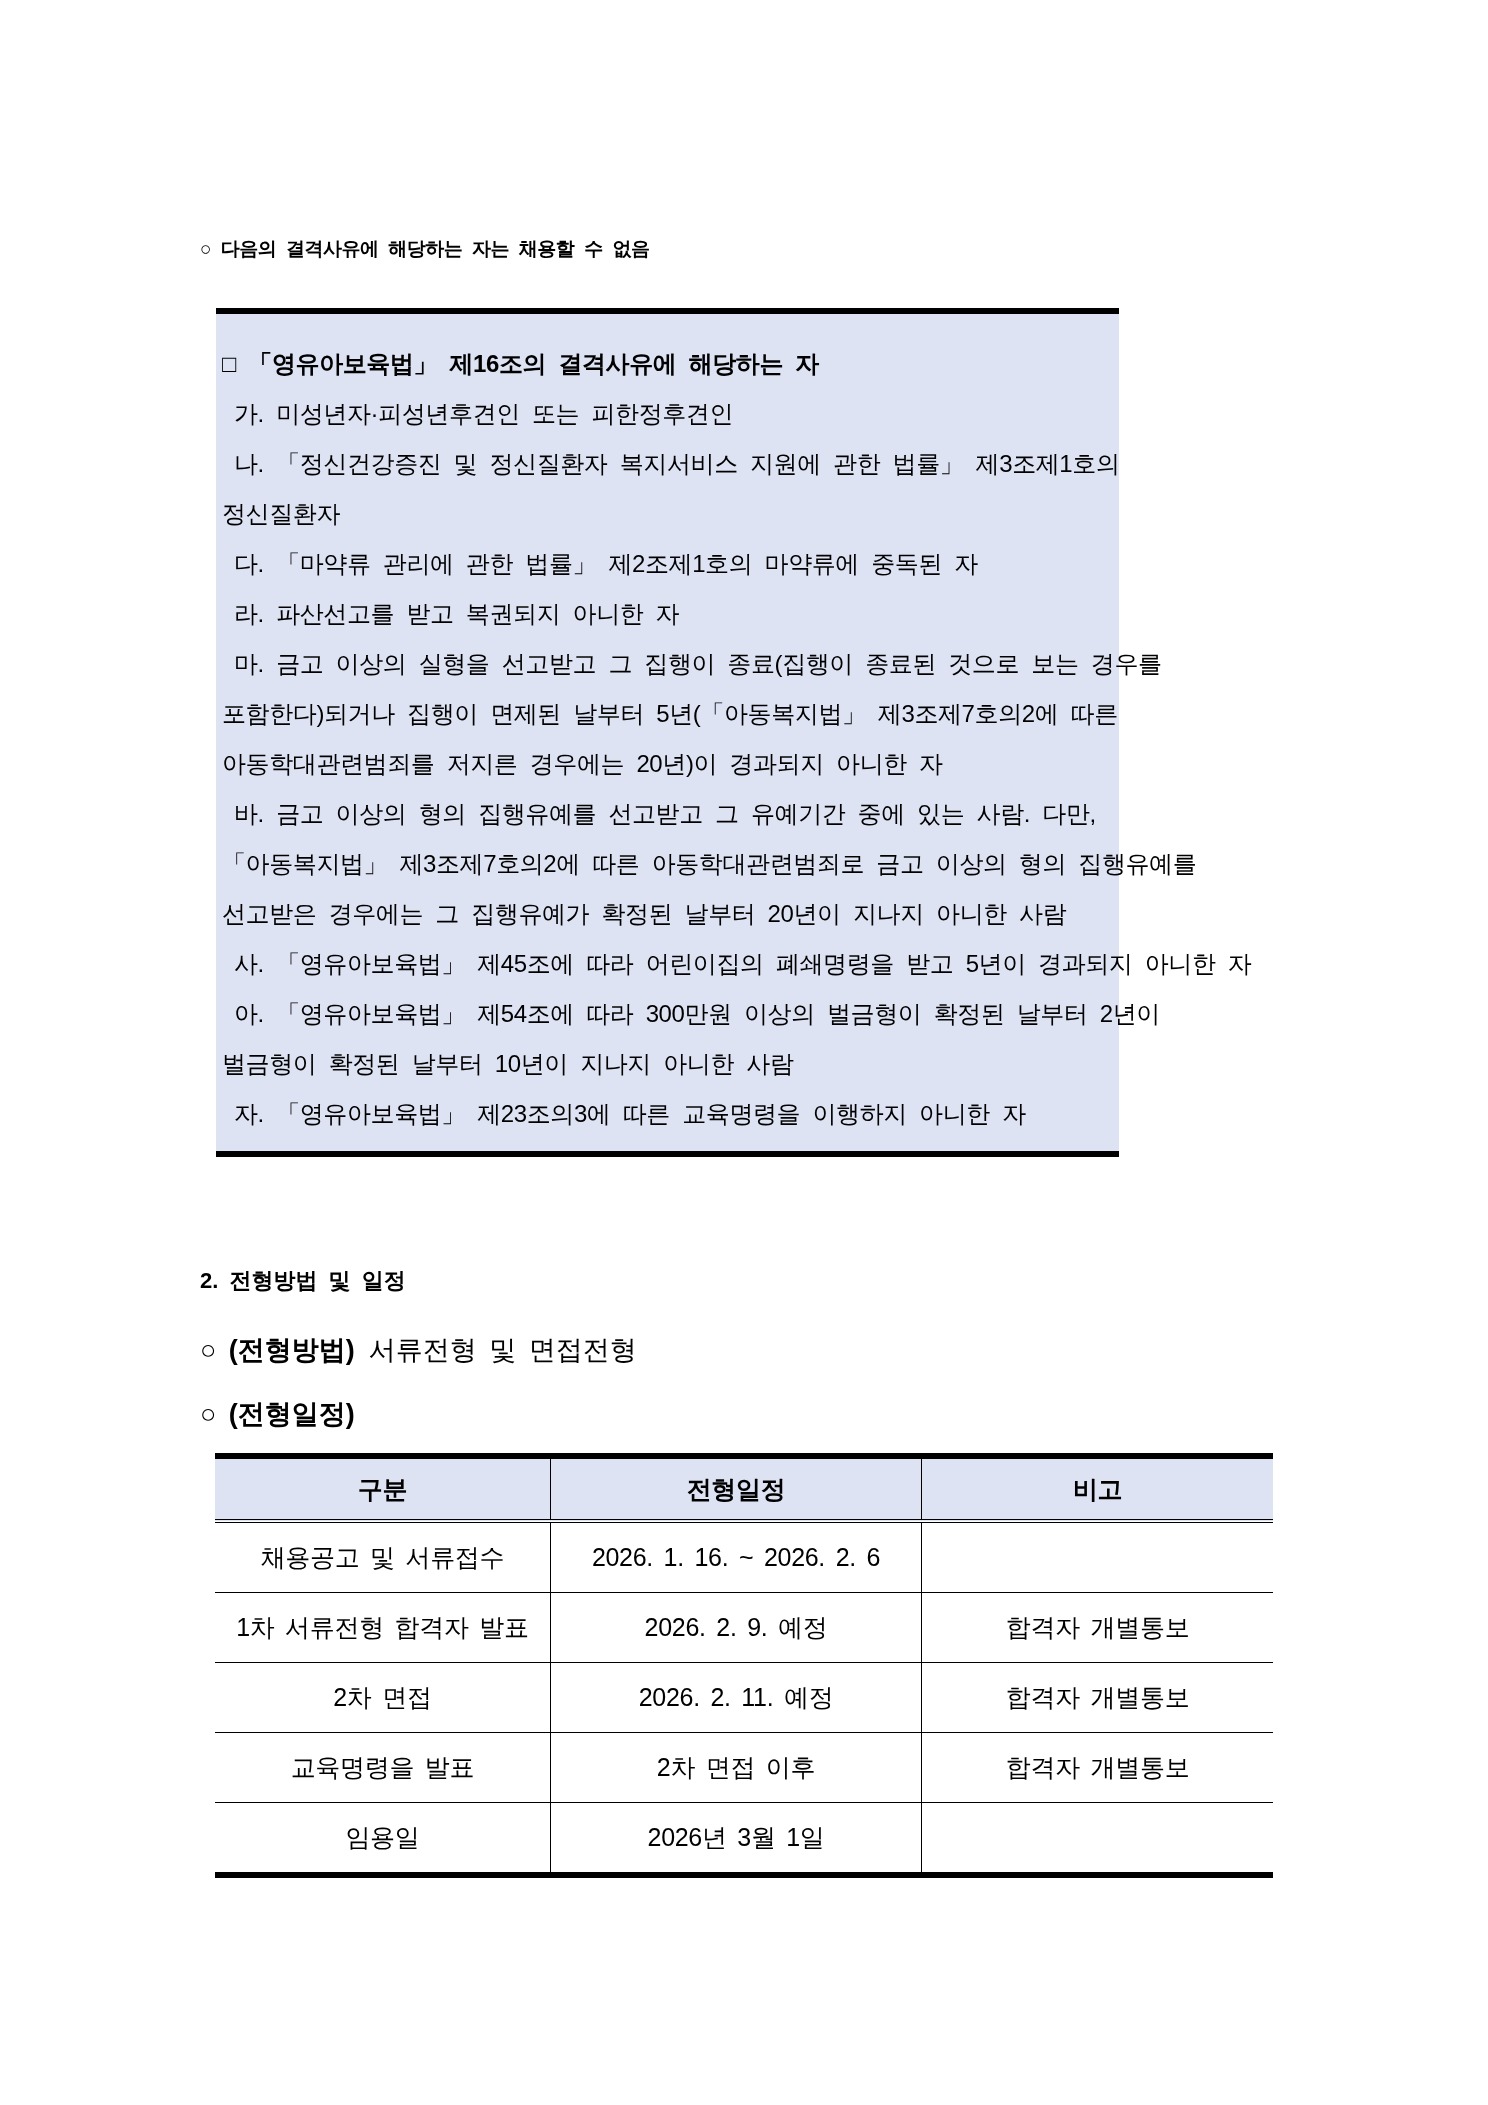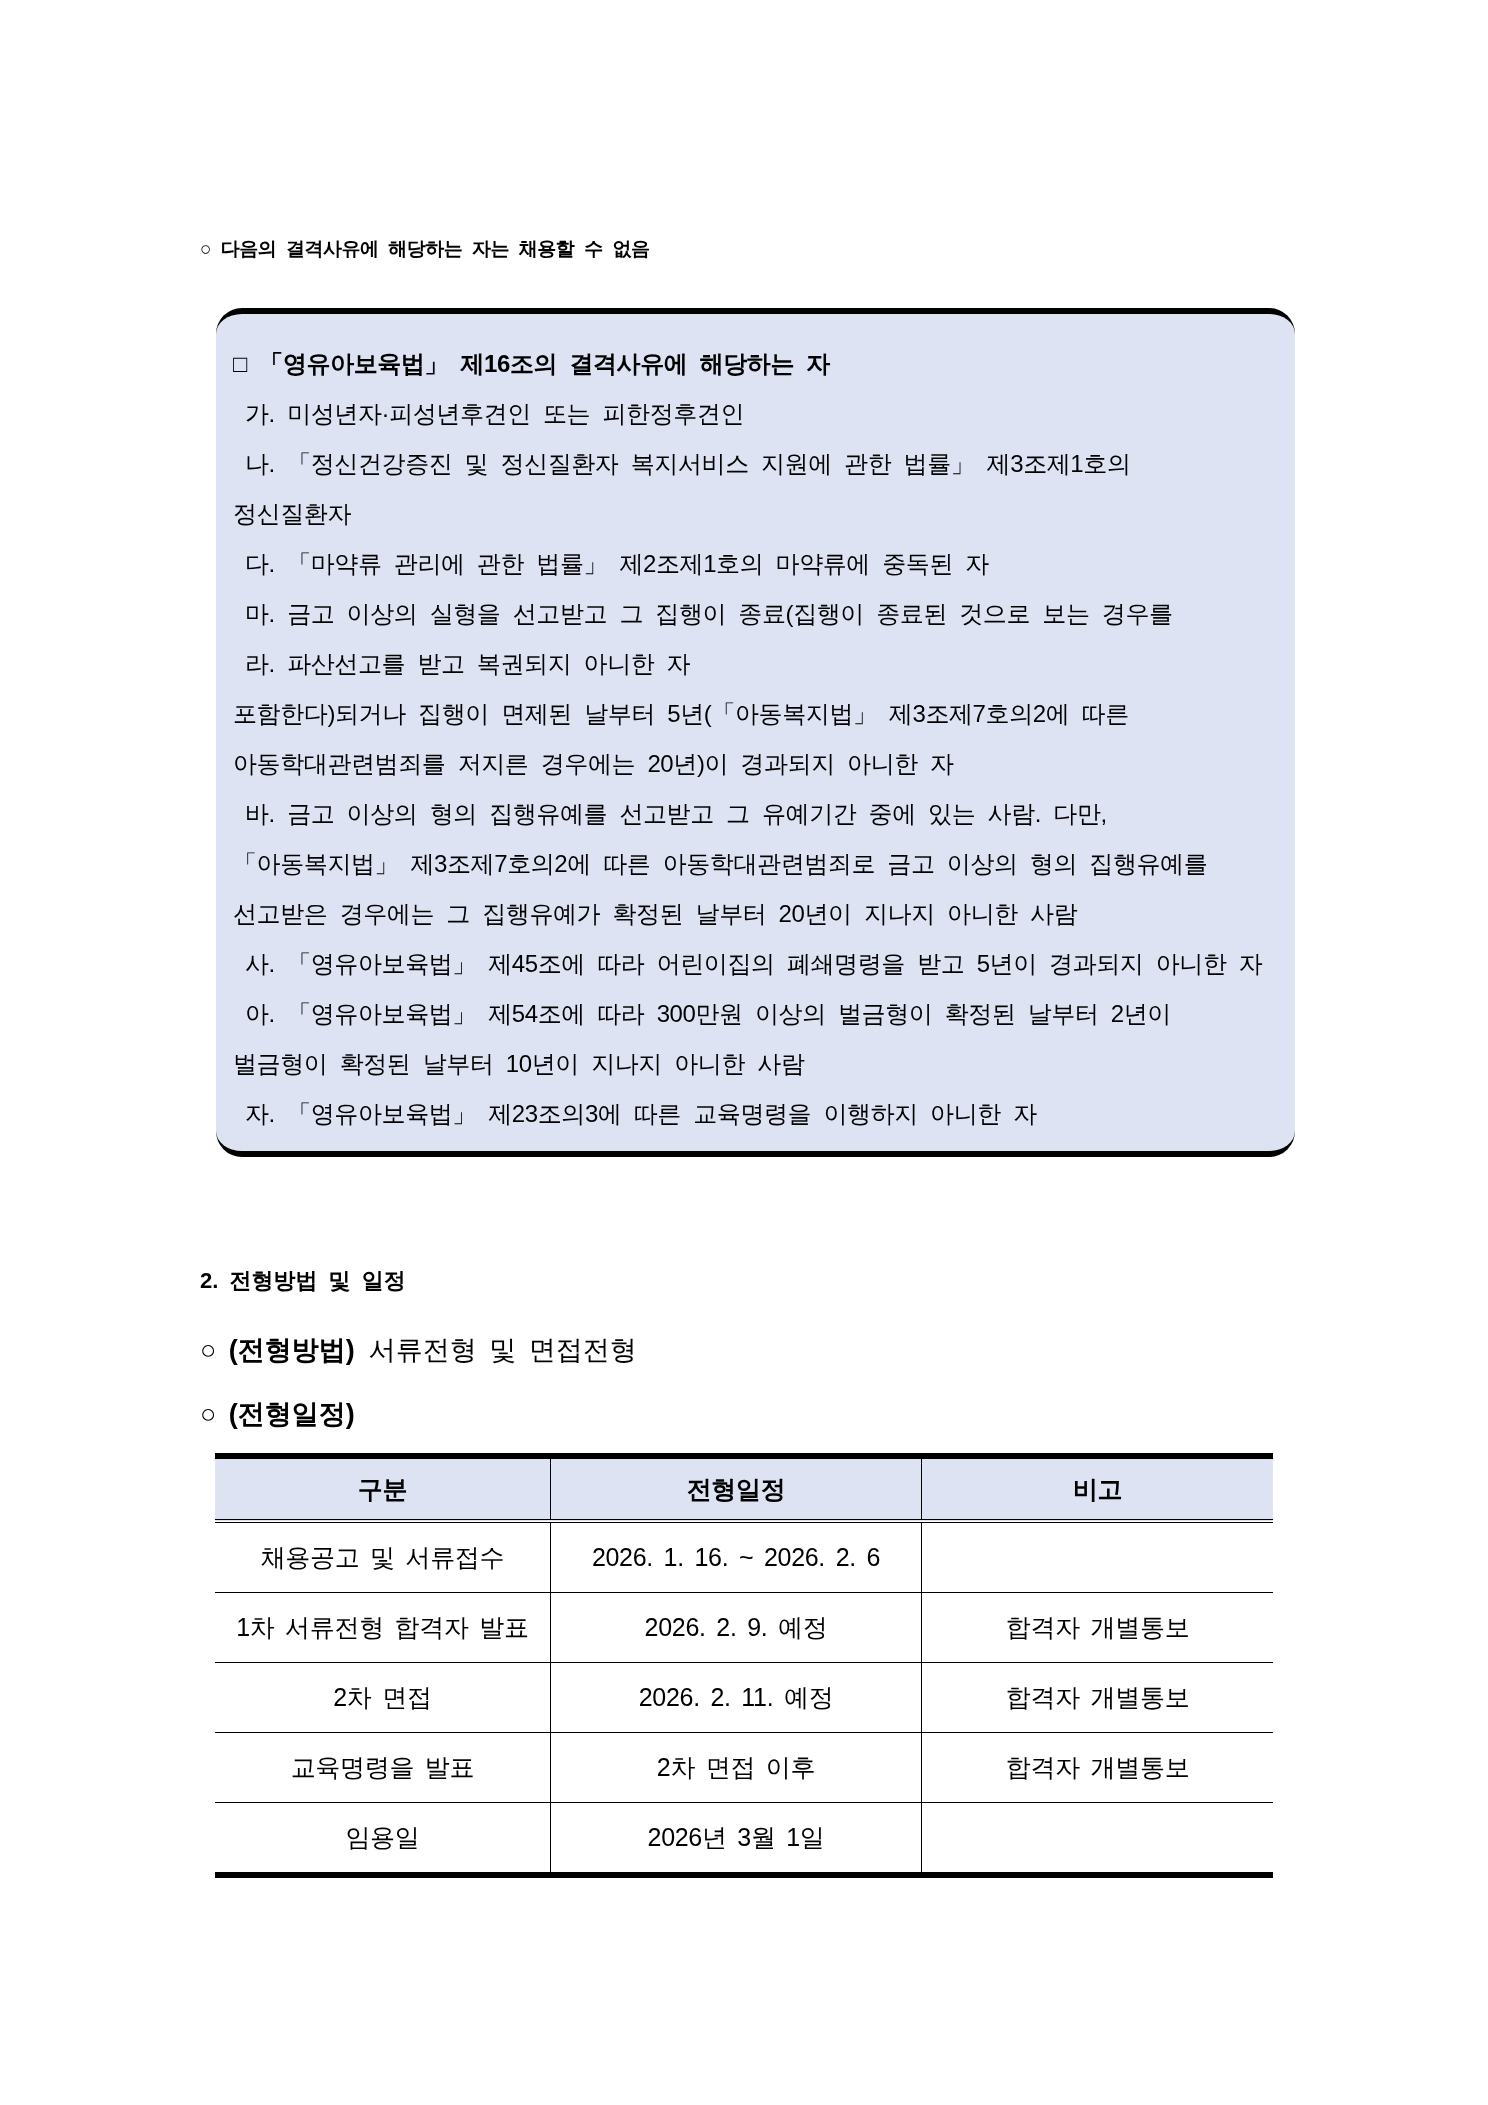--- a/index.html
+++ b/index.html
@@ -14,26 +14,25 @@
 
   
   .main-heading {
     position:absolute; left:200px; top:236px;
     font-size:19px; font-weight:bold; letter-spacing:-0.5px;
     word-spacing:5px; white-space:nowrap;
   }
 
   
   .disq-box {
-    position:absolute; left:216px; top:308px; width:1079px;
+    position:absolute; left:216px; top:308px; width:903px;
     box-sizing:border-box;
     border-top:6px solid #000; border-bottom:6px solid #000;
     background:#dee3f4;
-    padding:25px 8px 12px 17px;
-    border-radius:26px;
+    padding:25px 8px 12px 6px;
   }
   .disq-box .line {
     font-size:24px; line-height:50px;
     letter-spacing:-0.4px; word-spacing:6px;
     white-space:nowrap;
   }
   .disq-box .line.title { font-weight:bold; }
   .disq-box .line.item  { padding-left:12px; }
   .disq-box .line.cont  { padding-left:0; }
 
@@ -79,22 +78,22 @@
 <div class="page">
 
   <div class="main-heading">○ 다음의 결격사유에 해당하는 자는 채용할 수 없음</div>
 
   <div class="disq-box">
     <div class="line title">□ 「영유아보육법」 제16조의 결격사유에 해당하는 자</div>
     <div class="line item">가. 미성년자·피성년후견인 또는 피한정후견인</div>
     <div class="line item">나. 「정신건강증진 및 정신질환자 복지서비스 지원에 관한 법률」 제3조제1호의</div>
     <div class="line cont">정신질환자</div>
     <div class="line item">다. 「마약류 관리에 관한 법률」 제2조제1호의 마약류에 중독된 자</div>
+    <div class="line item">라. 파산선고를 받고 복권되지 아니한 자</div>
     <div class="line item">마. 금고 이상의 실형을 선고받고 그 집행이 종료(집행이 종료된 것으로 보는 경우를</div>
-    <div class="line item">라. 파산선고를 받고 복권되지 아니한 자</div>
     <div class="line cont">포함한다)되거나 집행이 면제된 날부터 5년(「아동복지법」 제3조제7호의2에 따른</div>
     <div class="line cont">아동학대관련범죄를 저지른 경우에는 20년)이 경과되지 아니한 자</div>
     <div class="line item">바. 금고 이상의 형의 집행유예를 선고받고 그 유예기간 중에 있는 사람. 다만,</div>
     <div class="line cont">「아동복지법」 제3조제7호의2에 따른 아동학대관련범죄로 금고 이상의 형의 집행유예를</div>
     <div class="line cont">선고받은 경우에는 그 집행유예가 확정된 날부터 20년이 지나지 아니한 사람</div>
     <div class="line item">사. 「영유아보육법」 제45조에 따라 어린이집의 폐쇄명령을 받고 5년이 경과되지 아니한 자</div>
     <div class="line item">아. 「영유아보육법」 제54조에 따라 300만원 이상의 벌금형이 확정된 날부터 2년이</div>
     <div class="line cont">벌금형이 확정된 날부터 10년이 지나지 아니한 사람</div>
     <div class="line item">자. 「영유아보육법」 제23조의3에 따른 교육명령을 이행하지 아니한 자</div>
   </div>

